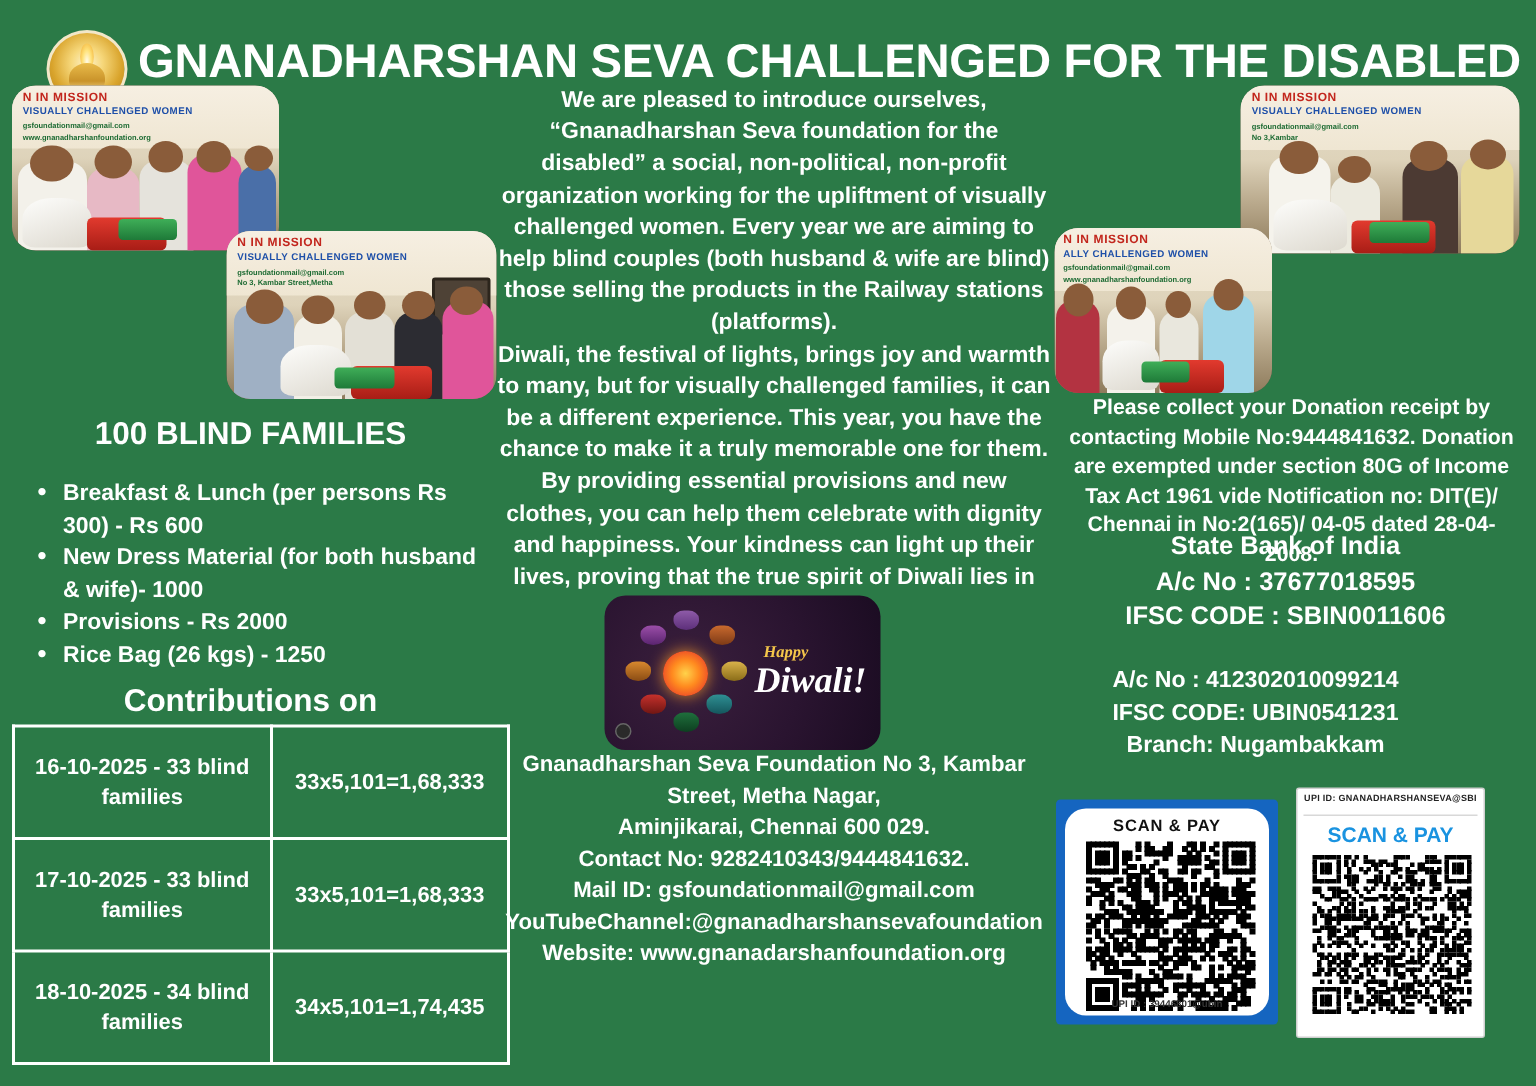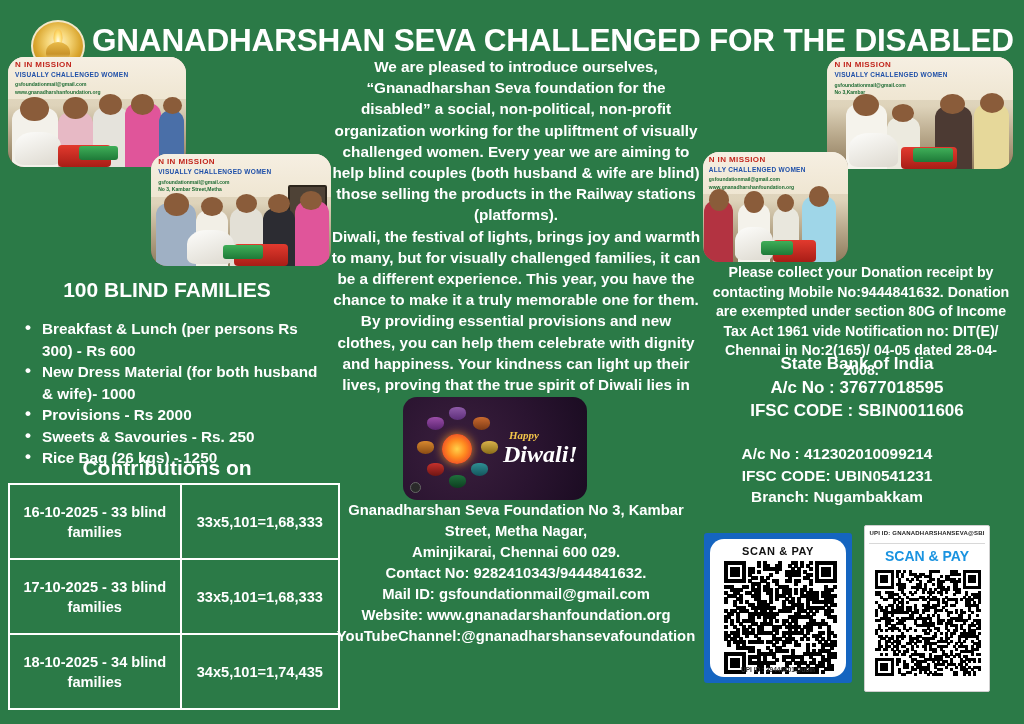--- a/index.html
+++ b/index.html
@@ -371,21 +371,20 @@
   </div>
 
   <div class="benef-title">
     <div>100 BLIND FAMILIES</div>
   </div>
 
   <ul class="benef-list">
     <li>Breakfast &amp; Lunch (per persons Rs 300) - Rs 600</li>
     <li>New Dress Material  (for both husband &amp; wife)- 1000</li>
     <li>Provisions - Rs 2000</li>
-    <li>Sweets &amp; Savouries - Rs. 250</li>
     <li>Rice Bag (26 kgs) - 1250</li>
   </ul>
 
   <div class="contrib-head">Contributions on</div>
 
   <table class="ctable">
     <tbody>
         <tr>
       <td class="c1">16-10-2025 - 33 blind families</td>
       <td class="c2">33x5,101=1,68,333</td>
@@ -1921,18 +1920,18 @@
         <div class="cell" style="left: 93.0732px; top: 103.415px; width: 3px; height: 3px;"></div>
         <div class="cell" style="left: 98.2439px; top: 103.415px; width: 3px; height: 3px;"></div>
       </div>
   </div>
 
   <div class="contact">
     <div>Gnanadharshan Seva Foundation No 3, Kambar Street, Metha Nagar,</div>
     <div>Aminjikarai, Chennai 600 029.</div>
     <div>Contact No: 9282410343/9444841632.</div>
     <div>Mail ID: gsfoundationmail@gmail.com</div>
+    <div>YouTubeChannel:@gnanadharshansevafoundation</div>
     <div>Website: www.gnanadarshanfoundation.org</div>
-    <div>YouTubeChannel:@gnanadharshansevafoundation</div>
   </div>
 
 
 </div>
 
 </body></html>

